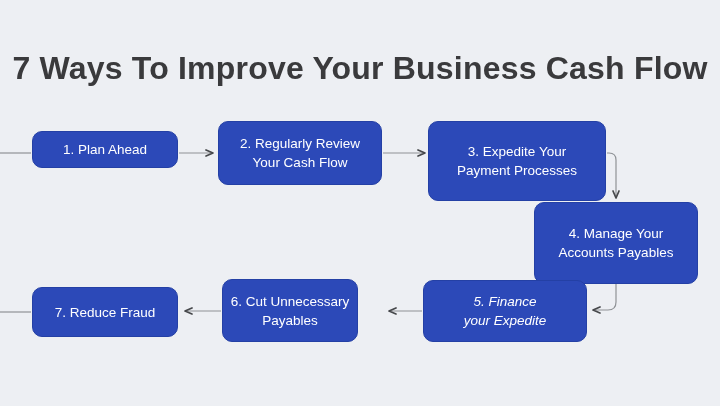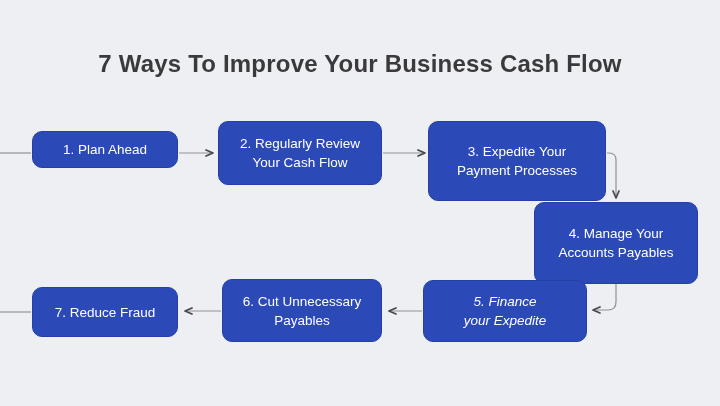--- a/index.html
+++ b/index.html
@@ -14,21 +14,21 @@
     background: var(--background, #edeff3);
     overflow: hidden;
   }
   .title {
     position: absolute;
     top: 50px;
     left: 0;
     width: 720px;
     margin: 0;
     text-align: center;
-    font-size: 24px;
+    font-size: 32px;
     font-weight: 700;
     letter-spacing: 0.2px;
     color: var(--title-text, #3a3a3c);
   }
   .connectors {
     position: absolute;
     top: 0;
     left: 0;
     pointer-events: none;
   }
@@ -58,21 +58,21 @@
     text-align: center;
     font-size: 13.5px;
     line-height: 19px;
   }
   .box span { display: block; }
   .b1 { left: 32px;  top: 131px; width: 146px; height: 37px; }
   .b2 { left: 218px; top: 121px; width: 164px; height: 64px; }
   .b3 { left: 428px; top: 121px; width: 178px; height: 80px; }
   .b4 { left: 534px; top: 202px; width: 164px; height: 82px; }
   .b5 { left: 423px; top: 280px; width: 164px; height: 62px; font-style: italic; }
-  .b6 { left: 222px; top: 279px; width: 160px; height: 63px; text-align: center; }
+  .b6 { left: 222px; top: 279px; width: 136px; height: 63px; text-align: center; }
   .b7 { left: 32px;  top: 287px; width: 146px; height: 50px; text-align: center; }
 </style>
 </head>
 <body>
 
 <div class="canvas">
 
   <h1 class="title">7 Ways To Improve Your Business Cash Flow</h1>
 
   <svg class="connectors" width="720" height="406" viewBox="0 0 720 406" xmlns="http://www.w3.org/2000/svg">

